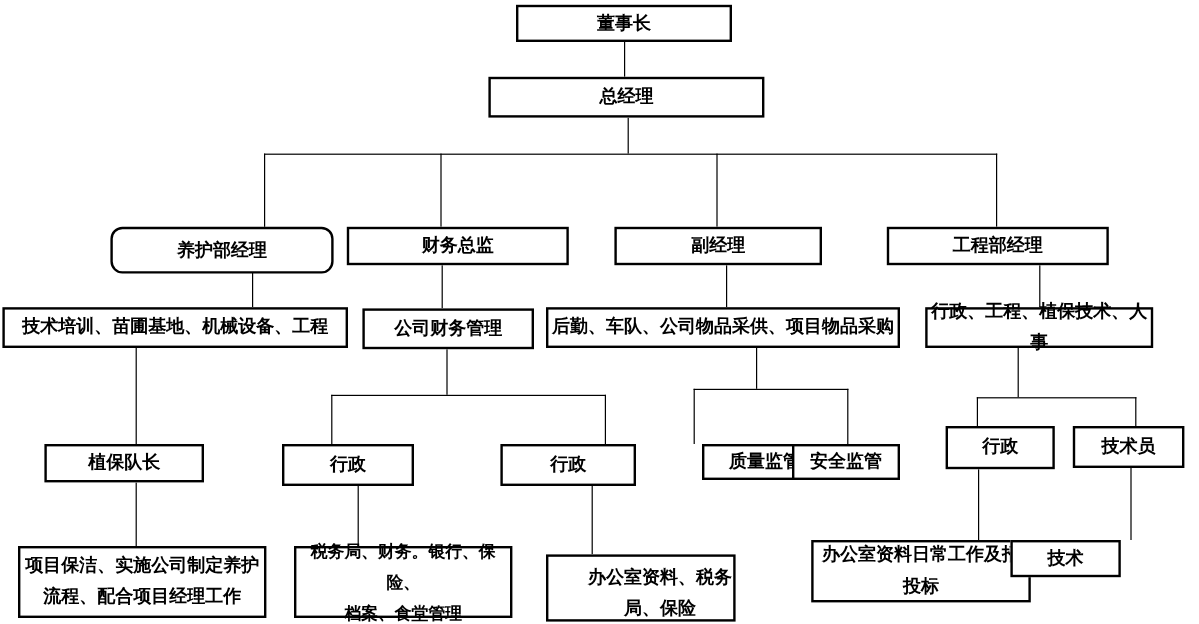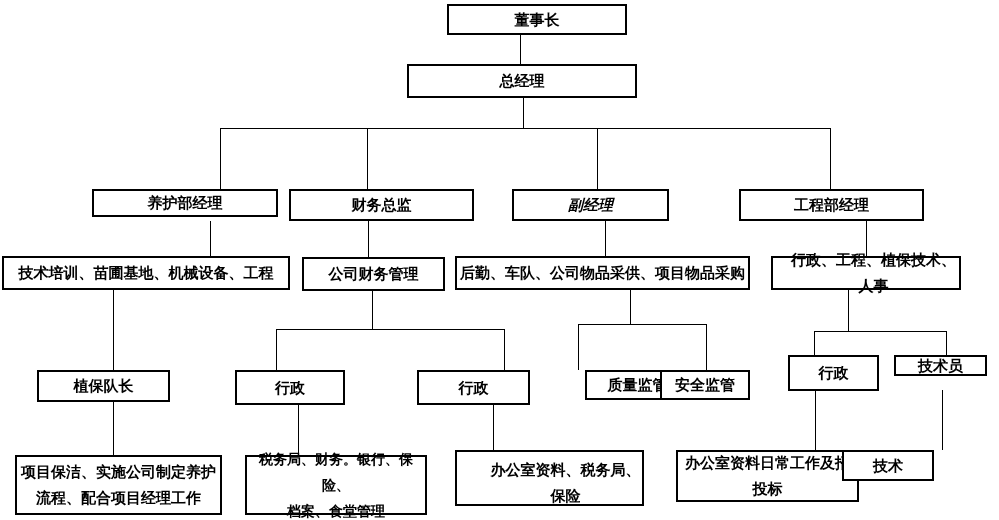--- a/index.html
+++ b/index.html
@@ -34,47 +34,47 @@
     z-index:1;
   }
   .vline{width:1px;}
   .hline{height:1px;}
 </style>
 </head>
 <body>
 
 <div id="canvas">
 
-  <div class="node" style="left:430px;top:4px;width:180px;height:31px;margin-left:17px;">董事长</div>
+  <div class="node" style="left:430px;top:4px;width:180px;height:31px;">董事长</div>
 
   <div class="node" style="left:407px;top:64px;width:230px;height:34px;">总经理</div>
 
-  <div class="node" style="left:92px;top:189px;width:186px;height:28px;">养护部经理</div>
+  <div class="node" style="left:92px;top:189px;width:186px;height:39px;border-radius:10px;">养护部经理</div>
   <div class="node" style="left:289px;top:189px;width:185px;height:32px;">财务总监</div>
-  <div class="node" style="left:512px;top:189px;width:157px;height:32px;font-style:italic;">副经理</div>
+  <div class="node" style="left:512px;top:189px;width:173px;height:32px;">副经理</div>
   <div class="node" style="left:739px;top:189px;width:185px;height:32px;">工程部经理</div>
 
   <div class="node" style="left:302px;top:257px;width:143px;height:34px;">公司财务管理</div>
   <div class="node" style="left:2px;top:256px;width:288px;height:34px;">技术培训、苗圃基地、机械设备、工程</div>
   <div class="node" style="left:455px;top:256px;width:295px;height:34px;">后勤、车队、公司物品采供、项目物品采购</div>
-  <div class="node" style="left:771px;top:256px;width:190px;height:34px;padding-left:15px;">行政、工程、植保技术、人事</div>
+  <div class="node" style="left:771px;top:256px;width:190px;height:34px;">行政、工程、植保技术、人事</div>
 
   <div class="node" style="left:37px;top:370px;width:133px;height:32px;">植保队长</div>
   <div class="node" style="left:235px;top:370px;width:110px;height:35px;">行政</div>
   <div class="node" style="left:417px;top:370px;width:113px;height:35px;">行政</div>
   <div class="node" style="left:545px;top:370px;width:105px;height:30px;margin-left:40px;">质量监管</div>
   <div class="node" style="left:660px;top:370px;width:90px;height:30px;">安全监管</div>
   <div class="node" style="left:788px;top:355px;width:91px;height:36px;">行政</div>
-  <div class="node" style="left:894px;top:355px;width:93px;height:21px;">技术员</div>
+  <div class="node" style="left:894px;top:355px;width:93px;height:35px;">技术员</div>
 
   <div class="node" style="left:15px;top:455px;width:207px;height:60px;">项目保洁、实施公司制定养护
 流程、配合项目经理工作</div>
   <div class="node small-text" style="left:245px;top:455px;width:182px;height:60px;">税务局、财务。银行、保险、
 档案、食堂管理</div>
-  <div class="node top-align" style="left:455px;top:450px;width:189px;height:56px;padding-left:32px;">办公室资料、税务局、保险</div>
+  <div class="node top-align" style="left:455px;top:462px;width:158px;height:56px;padding-left:32px;">办公室资料、税务局、保险</div>
   <div class="node" style="left:676px;top:450px;width:183px;height:52px;">办公室资料日常工作及招
 投标</div>
   <div class="node" style="left:842px;top:450px;width:92px;height:31px;">技术</div>
 
   <div class="vline" style="left:520px;top:35px;height:29px;"></div>
   <div class="vline" style="left:523px;top:98px;height:30px;"></div>
   <div class="hline" style="left:220px;top:128px;width:611px;"></div>
   <div class="vline" style="left:220px;top:128px;height:61px;"></div>
   <div class="vline" style="left:367px;top:128px;height:61px;"></div>
   <div class="vline" style="left:597px;top:128px;height:61px;"></div>

